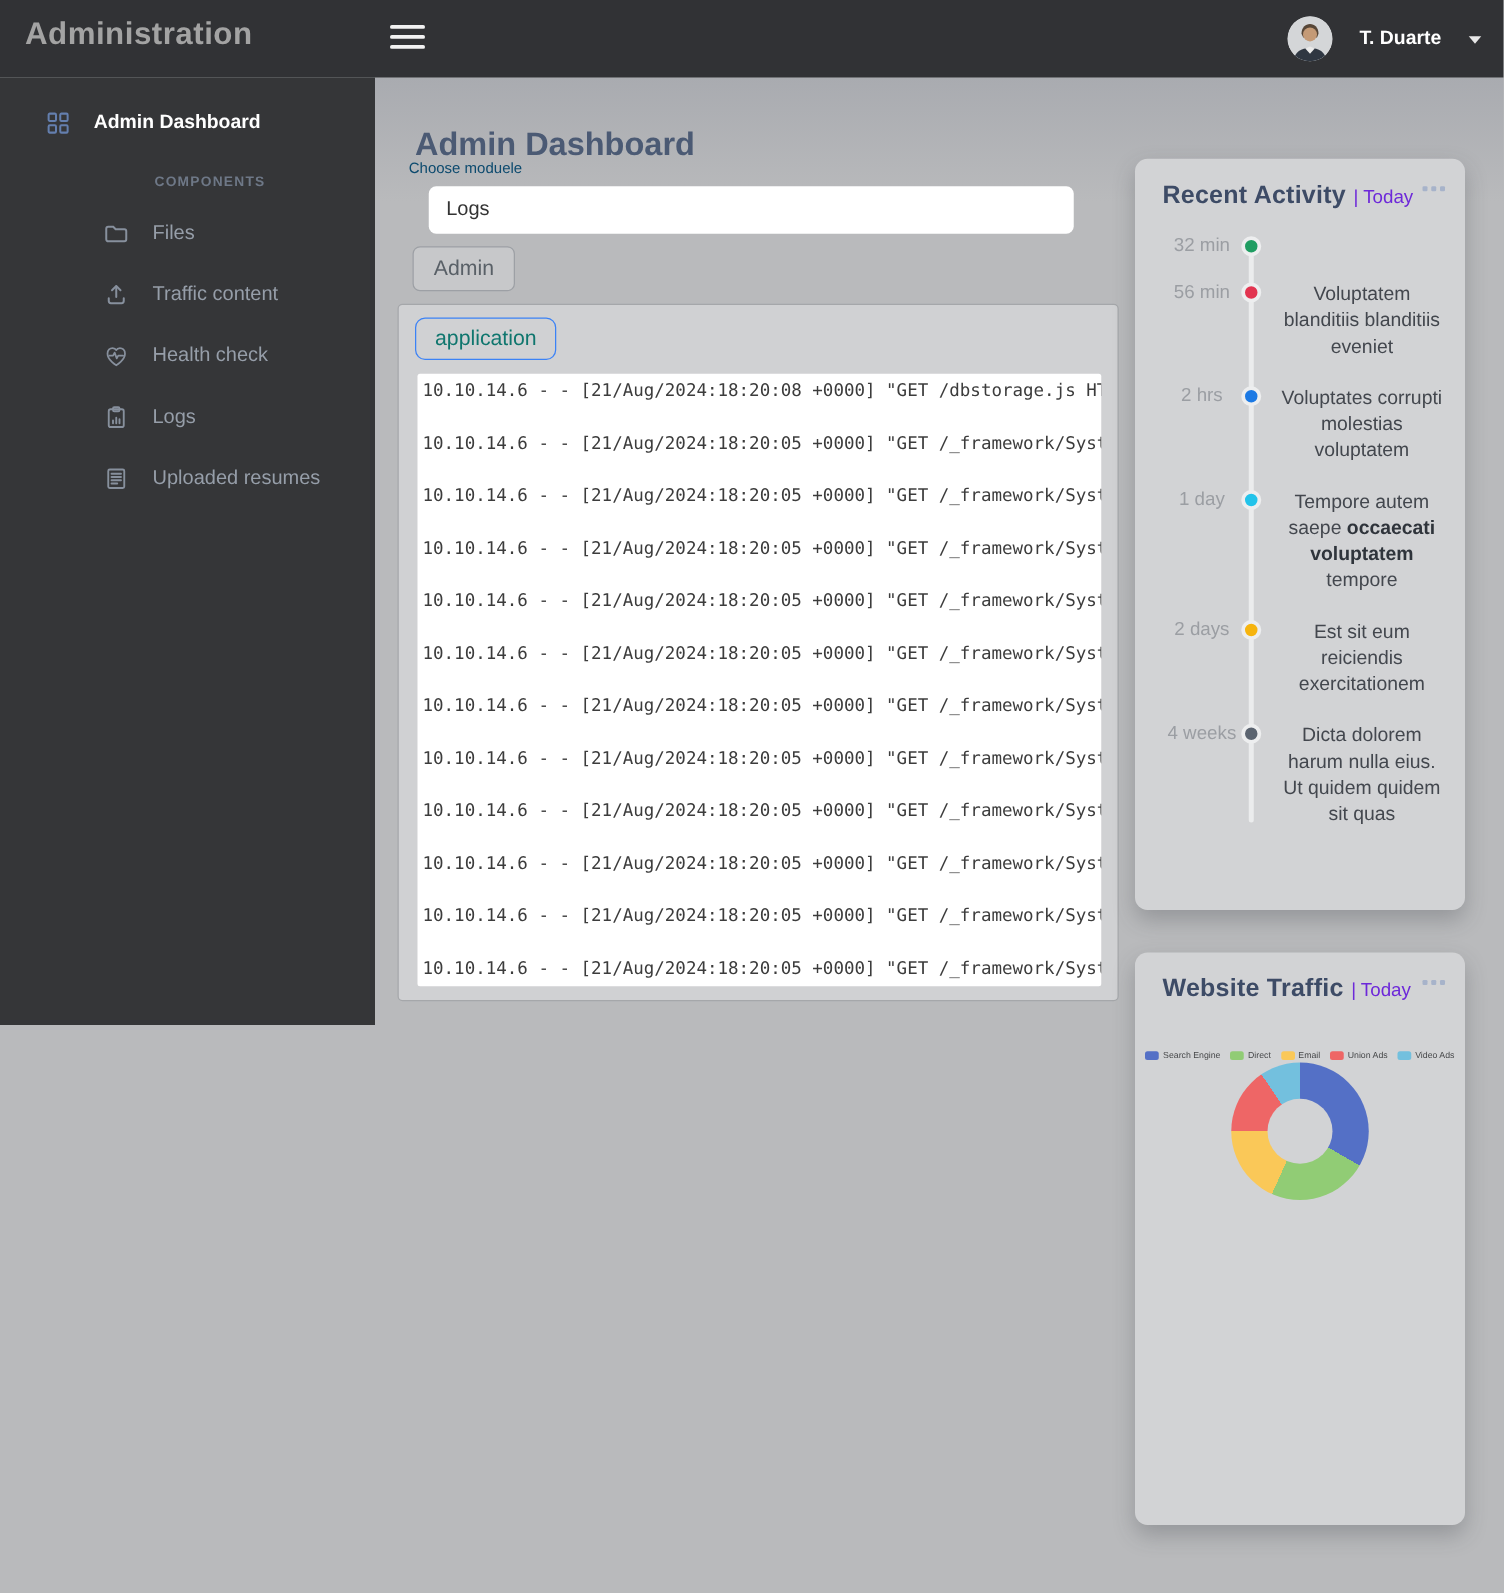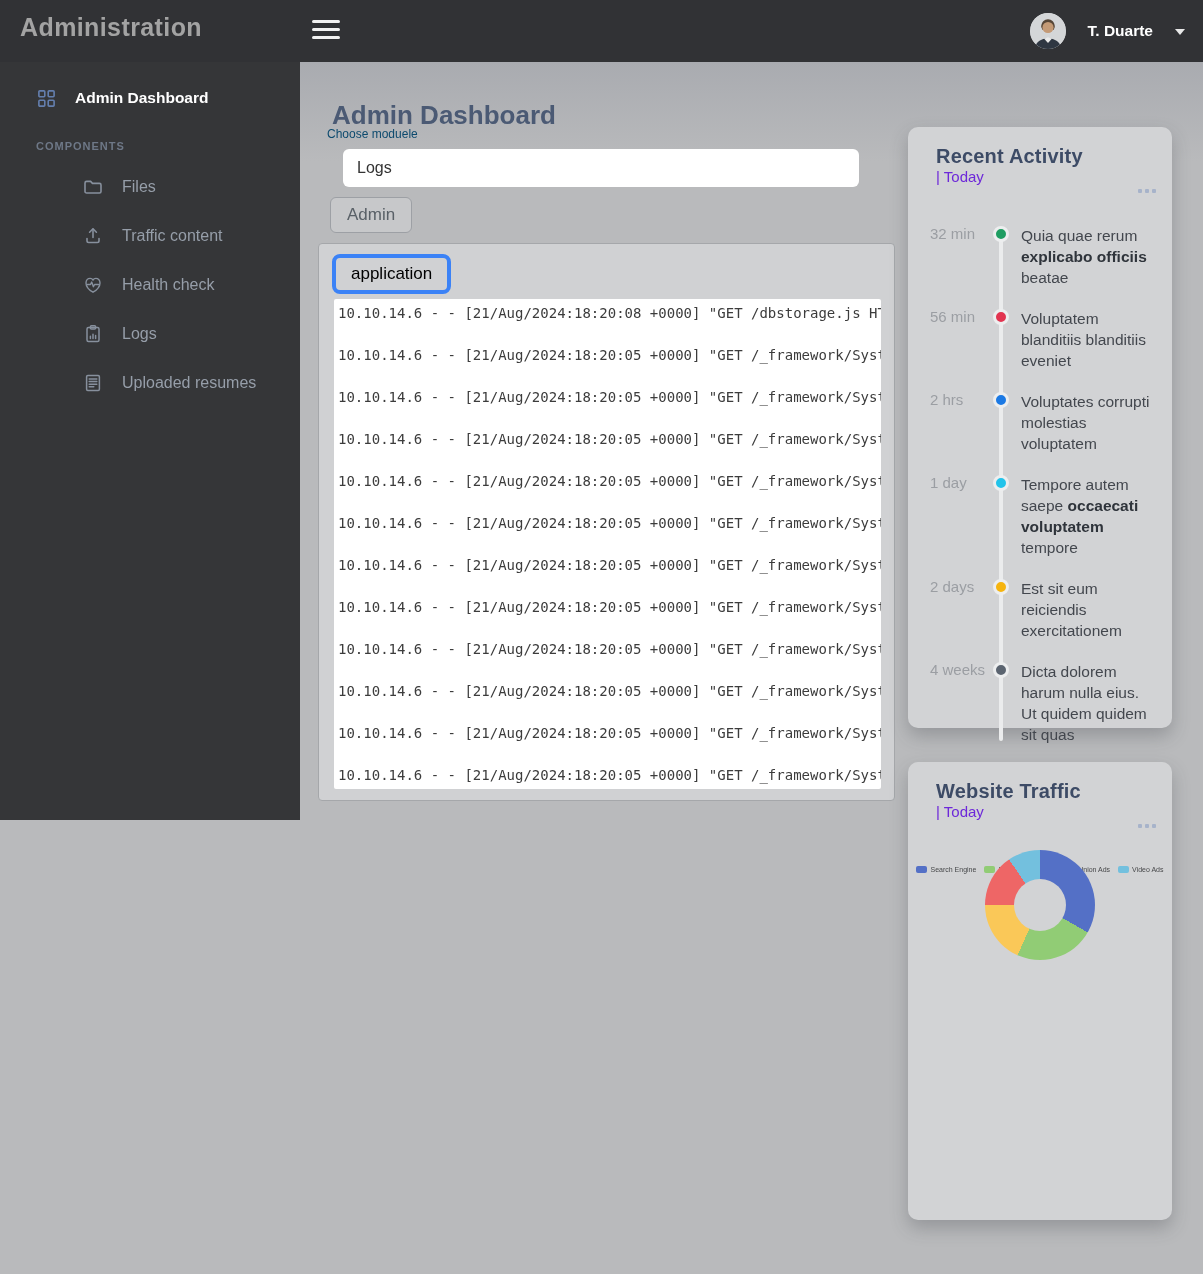--- a/index.html
+++ b/index.html
@@ -14,51 +14,51 @@
   .user{position:absolute;right:18px;top:0;height:62px;display:flex;align-items:center;gap:22px;cursor:pointer;}
   .avatar{width:36px;height:36px;border-radius:50%;overflow:hidden;background:#d4d6d8;flex:none;}
   .avatar svg{display:block;}
   .user-name{color:#ffffff;font-size:15.5px;font-weight:600;}
   .caret{width:0;height:0;border-left:5px solid transparent;border-right:5px solid transparent;border-top:6px solid #e8e8e8;margin-top:2px;}
 
   
   .sidebar{position:absolute;left:0;top:62px;width:300px;height:758px;background:#353638;z-index:4;}
   .sb-main{display:flex;align-items:center;gap:19px;padding:26px 0 0 36px;color:#ffffff;font-weight:700;font-size:15.5px;cursor:pointer;}
   .sb-main .sb-icon{color:#647fae;}
-  .sb-section{padding:32px 0 0 36px;font-size:11px;font-weight:700;color:#6e7887;letter-spacing:1px;}
+  .sb-section{padding:32px 0 0 36px;font-size:11px;font-weight:700;color:#6e7887;letter-spacing:1px;text-align:center;}
   .sb-list{margin-top:10px;padding-left:47px;}
   .sb-item{display:flex;align-items:center;gap:19px;height:49px;padding-left:36px;color:#969ea9;font-size:16px;cursor:pointer;}
   .sb-icon{width:20px;height:20px;flex:none;color:#87909d;display:flex;align-items:center;justify-content:center;}
   .sb-icon svg{display:block;}
 
   
   .main-grad{position:absolute;left:300px;right:0;top:62px;height:110px;background:linear-gradient(180deg,#a9abb0 0%,#b9babc 90%);z-index:0;}
   .page-title{position:absolute;left:332px;top:78px;font-size:26px;font-weight:700;color:#4b5a74;z-index:1;}
   .form-label{position:absolute;left:327px;top:127px;font-size:12px;color:#0c4a6e;z-index:1;}
   .module-input{position:absolute;left:343px;top:149px;width:488px;height:38px;background:#ffffff;border:none;border-radius:6px;padding:0 14px;font-size:16px;color:#333;font-family:"Liberation Sans",sans-serif;z-index:1;outline:none;box-sizing:content-box;}
   .search-btn{position:absolute;left:330px;top:197px;padding:7px 16px;font-size:17px;color:#596067;background:#c7c8ca;border:1px solid #9da0a5;border-radius:6px;font-family:"Liberation Sans",sans-serif;cursor:pointer;z-index:1;}
 
   
   .log-panel{position:absolute;left:318px;top:243px;width:577px;height:558px;background:#d0d1d3;border:1px solid #a5a7aa;border-radius:4px;box-sizing:border-box;z-index:1;}
-  .app-tab{position:absolute;left:13px;top:10px;padding:6px 15px;font-size:17px;color:#000000;background:transparent;border:4px solid #3b82f6;border-radius:8px;font-family:"Liberation Sans",sans-serif;cursor:pointer;}
+  .app-tab{position:absolute;left:13px;top:10px;padding:6px 15px;font-size:17px;color:#0f766e;background:transparent;border:1px solid #3b82f6;border-radius:8px;font-family:"Liberation Sans",sans-serif;cursor:pointer;}
   .log-box{position:absolute;left:15px;top:55px;width:547px;height:490px;background:#ffffff;border-radius:2px;overflow:hidden;}
   .log-box pre{margin:0;padding:4px 0 0 4px;font-family:"DejaVu Sans Mono","Liberation Mono",monospace;font-size:14px;line-height:21px;color:#3c3c3c;white-space:pre;}
 
   
   .card{position:absolute;background:#d2d3d5;border-radius:10px;box-shadow:0 8px 18px rgba(55,58,66,.28);z-index:1;}
   #card-activity{left:908px;top:127px;width:264px;height:601px;}
   #card-traffic{left:908px;top:762px;width:264px;height:458px;}
-  .card-head{display:flex;align-items:baseline;padding:18px 16px 12px 22px;flex-direction:column;}
+  .card-head{display:flex;align-items:baseline;padding:18px 16px 12px 22px;}
   .card-title{font-size:20px;font-weight:700;color:#3d4b66;letter-spacing:.2px;}
   .card-period{font-size:15px;font-weight:500;color:#6d28d9;margin-left:6px;}
   .card-menu{margin-left:auto;display:flex;gap:3px;align-self:flex-start;padding-top:4px;cursor:pointer;}
   .card-menu i{width:4px;height:4px;border-radius:1px;background:#a7b3ca;display:block;}
 
   
-  .timeline{position:relative;margin-top:20px;}
+  .timeline{position:relative;margin-top:8px;text-align:center;}
   .timeline::before{content:"";position:absolute;left:91px;top:8px;bottom:4px;width:4px;background:#ebeced;border-radius:2px;}
   .tl-item{display:flex;padding:0 14px 0 22px;margin-bottom:20px;}
   .tl-time{width:63px;flex:none;font-size:15px;color:#9b9ea3;}
   .tl-dot{flex:none;width:10px;height:10px;border-radius:50%;border:3px solid #edeeef;margin:1px 12px 0 0;position:relative;z-index:1;}
   .tl-text{font-size:15.5px;color:#43474e;line-height:21px;width:138px;}
   .tl-text b{color:#2f343b;}
 
   
   .legend{display:flex;justify-content:center;align-items:center;gap:8px;margin-top:26px;}
   .legend-item{display:flex;align-items:center;gap:3px;cursor:pointer;}
@@ -201,21 +201,20 @@
       <span class="card-menu">
           <i></i>
           <i></i>
           <i></i>
         </span>
     </div>
     <div class="timeline" id="timeline">
         <div class="tl-item">
           <span class="tl-time">32 min</span>
           <span class="tl-dot" style="background: rgb(31, 157, 98);"></span>
-          <div class="tl-text"><span>Quia quae rerum </span><b>explicabo officiis</b><span> beatae</span></div>
         </div>
         <div class="tl-item">
           <span class="tl-time">56 min</span>
           <span class="tl-dot" style="background: rgb(226, 52, 80);"></span>
           <div class="tl-text"><span>Voluptatem blanditiis blanditiis eveniet</span></div>
         </div>
         <div class="tl-item">
           <span class="tl-time">2 hrs</span>
           <span class="tl-dot" style="background: rgb(27, 121, 228);"></span>
           <div class="tl-text"><span>Voluptates corrupti molestias voluptatem</span></div>

